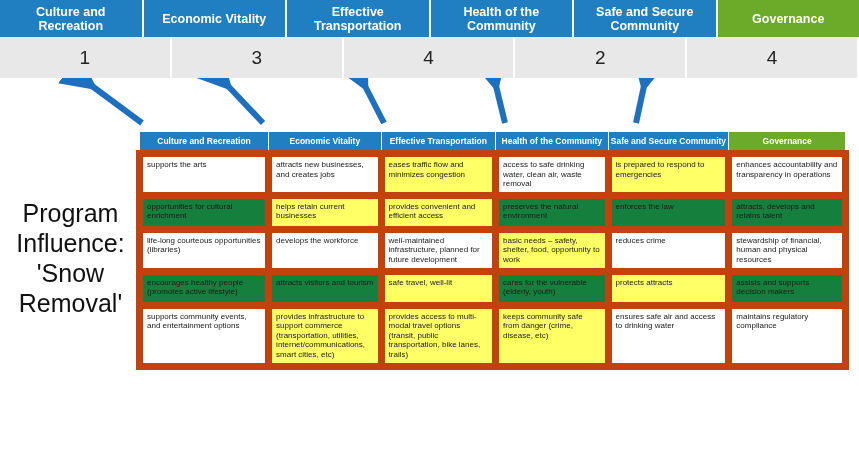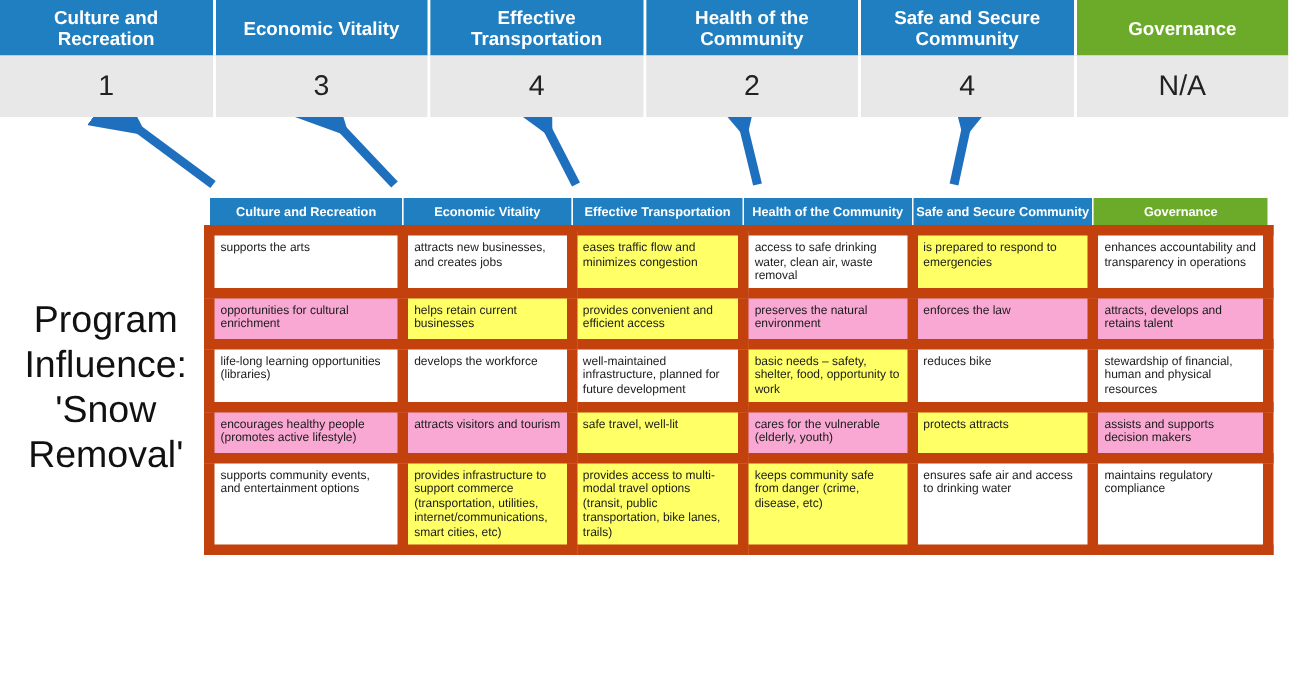--- a/index.html
+++ b/index.html
@@ -110,21 +110,21 @@
   .matrix td {
     font-size: 8px;
     line-height: 9.6px;
     color: #1a1a1a;
     padding: 3px 4px;
     vertical-align: top;
     border: 7px solid #c2410c;
     background: #ffffff;
     height: 34px;
   }
-  .matrix tr.alt td { background: #f9a8d4; }
+  .matrix tr.alt td { background: #15803d; }
   .matrix td.hl { background: #ffff66 !important; }
   .matrix td.empty { background: transparent !important; border-color: transparent; }
 </style>
 </head>
 <body>
 
 <div id="page">
 
   <div class="top-band">
     <div class="top-header-row">
@@ -134,21 +134,20 @@
       <div class="top-header-cell">Health of the Community</div>
       <div class="top-header-cell">Safe and Secure Community</div>
       <div class="top-header-cell gov">Governance</div>
     </div>
     <div class="top-score-row">
       <div class="top-score-cell">1</div>
       <div class="top-score-cell">3</div>
       <div class="top-score-cell">4</div>
       <div class="top-score-cell">2</div>
       <div class="top-score-cell">4</div>
-      <div class="top-score-cell last">N/A</div>
     </div>
   </div>
 
   <svg class="arrows" width="859" height="52" viewBox="0 0 859 52">
     <defs>
       <marker id="ah" markerWidth="6" markerHeight="6" refX="1.2" refY="3" orient="auto">
         <path d="M6,0 L0,3 L6,6 z" fill="#1f6fbf"></path>
       </marker>
     </defs>
     <line x1="142" y1="45" x2="92" y2="8" stroke="#1f6fbf" stroke-width="6" marker-end="url(#ah)"></line>
@@ -190,25 +189,25 @@
       </tr>
       <tr class="alt">
         <td>opportunities for cultural enrichment</td>
         <td class="hl">helps retain current businesses</td>
         <td class="hl">provides convenient and efficient access</td>
         <td>preserves the natural environment</td>
         <td>enforces the law</td>
         <td>attracts, develops and retains talent</td>
       </tr>
       <tr>
-        <td>life-long learning opportunities (libraries)</td>
+        <td>life-long courteous opportunities (libraries)</td>
         <td>develops the workforce</td>
         <td>well-maintained infrastructure, planned for future development</td>
         <td class="hl">basic needs – safety, shelter, food, opportunity to work</td>
-        <td>reduces bike</td>
+        <td>reduces crime</td>
         <td>stewardship of financial, human and physical resources</td>
       </tr>
       <tr class="alt">
         <td>encourages healthy people (promotes active lifestyle)</td>
         <td>attracts visitors and tourism</td>
         <td class="hl">safe travel, well-lit</td>
         <td>cares for the vulnerable (elderly, youth)</td>
         <td class="hl">protects attracts</td>
         <td>assists and supports decision makers</td>
       </tr>

